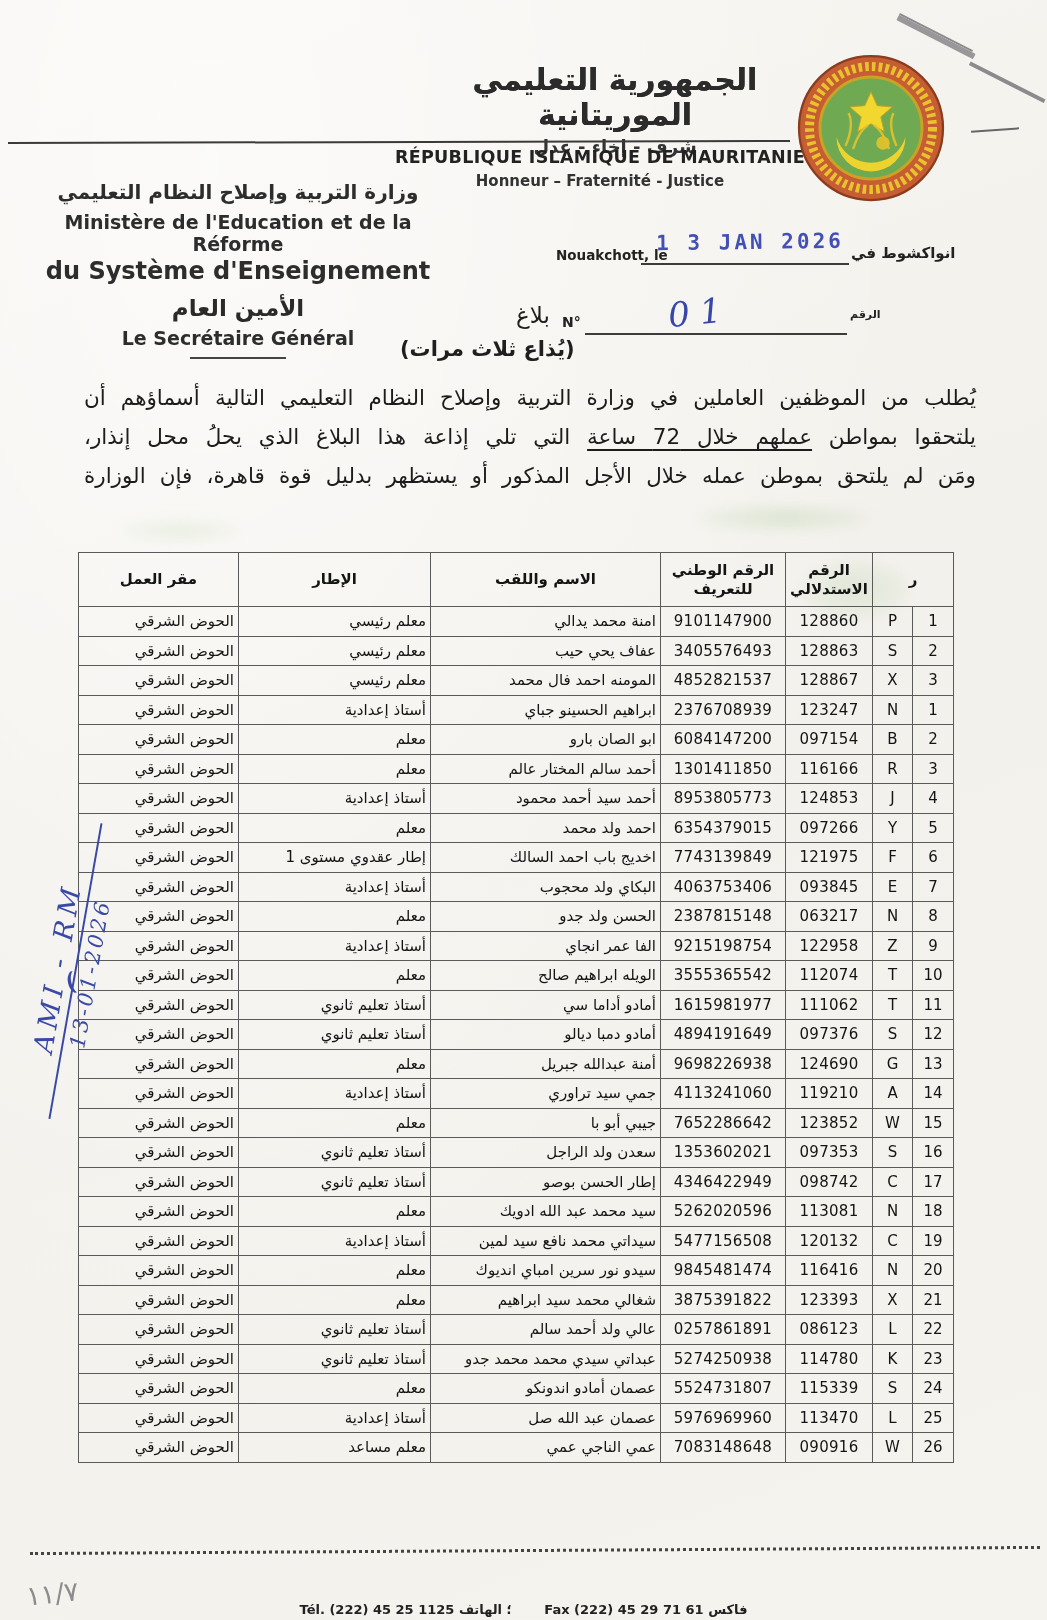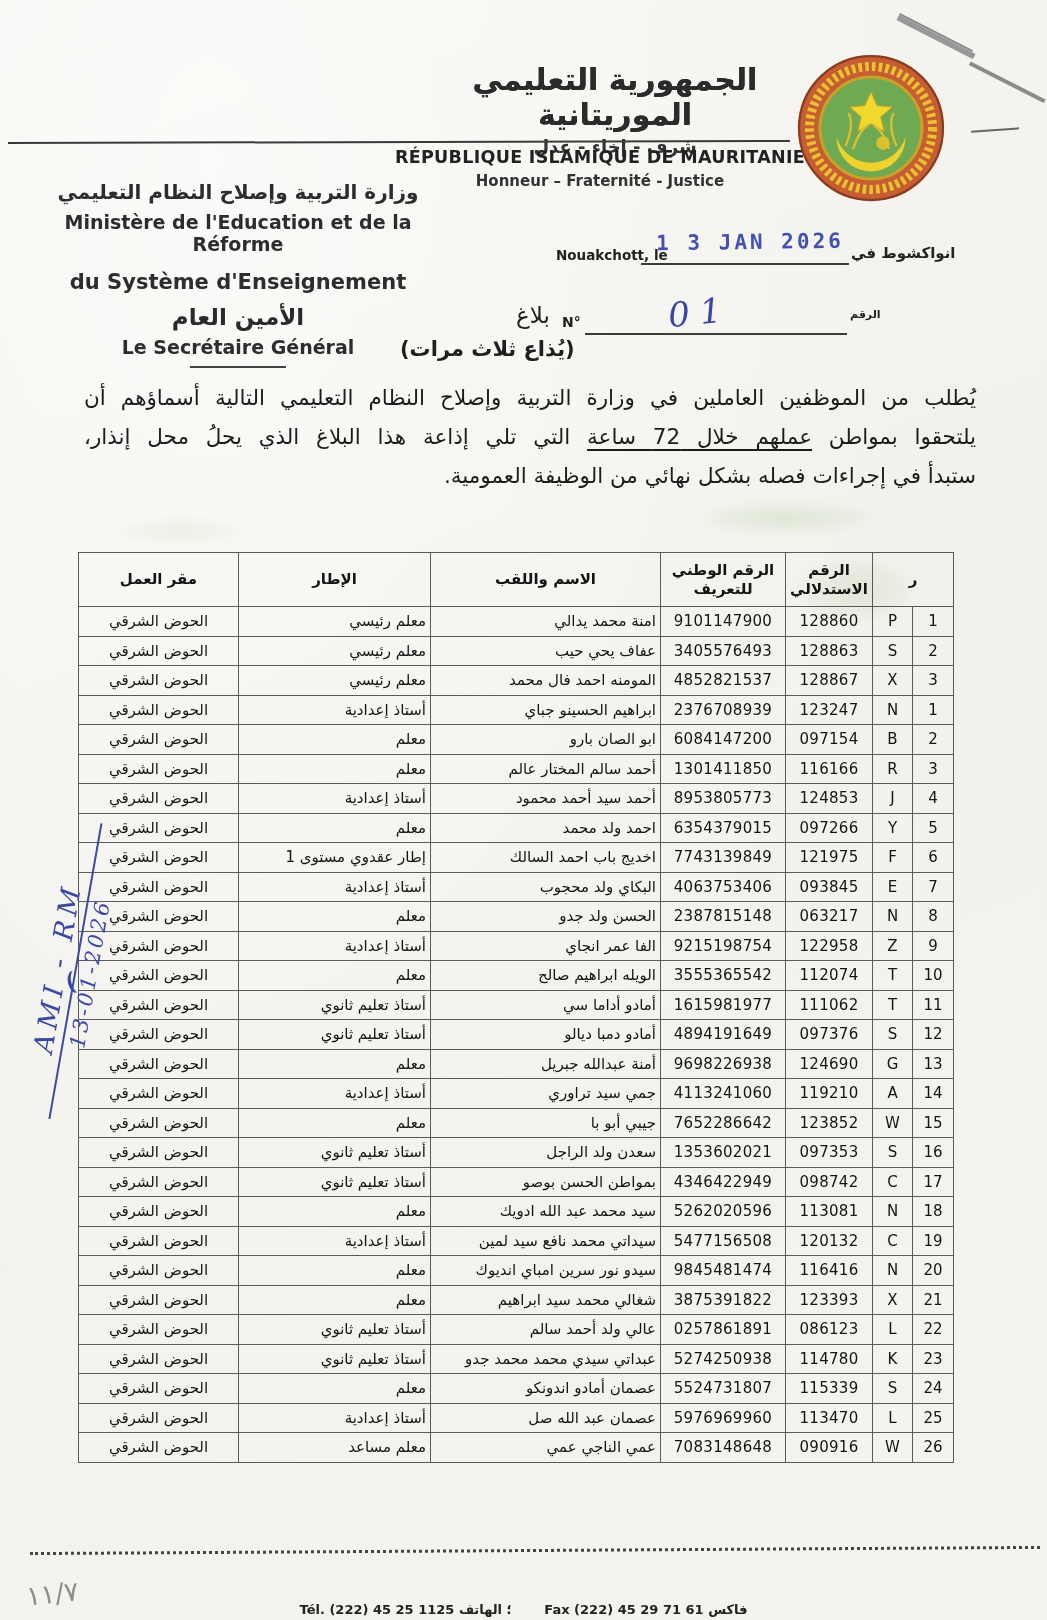--- a/index.html
+++ b/index.html
@@ -20,21 +20,21 @@
   .rule-top{left:8px;top:141px;width:782px;height:2px;background:#3a3a3a;transform:rotate(-.15deg);}
   .rule-dash1{left:828px;top:132px;width:16px;height:2px;background:#555;}
   .rule-dash2{left:971px;top:129px;width:48px;height:2px;background:#666;transform:rotate(-4deg);}
   .republic{left:360px;top:147px;width:480px;text-align:center;font-size:17.5px;font-weight:bold;color:#222;letter-spacing:.3px;}
   .motto-fr{left:360px;top:172px;width:480px;text-align:center;font-size:15px;font-weight:bold;color:#333;}
   .corner-mark{left:893px;top:34px;width:86px;height:6px;background:#98989a;transform:rotate(27deg);border-radius:1px;box-shadow:-2px -4px 0 -2px #8b8b8d, 84px 8px 0 -1px #8b8b8d;}
   
   .ministry{left:28px;top:180px;width:420px;text-align:center;}
   .ministry .ar-title{font-size:20px;font-weight:bold;direction:rtl;color:#2d2d2d;}
   .ministry .fr1{font-size:19px;font-weight:bold;color:#2d2d2d;margin-top:7px;}
-  .ministry .fr2{font-size:21px;font-weight:bold;color:#2d2d2d;margin-top:15px;}
+  .ministry .fr2{font-size:24px;font-weight:bold;color:#2d2d2d;margin-top:2px;}
   .ministry .sg-ar{font-size:23px;font-weight:bold;direction:rtl;margin-top:10px;color:#2a2a2a;}
   .ministry .sg-fr{font-size:19px;font-weight:bold;margin-top:6px;color:#2d2d2d;}
   .ministry .sg-rule{width:96px;height:2px;background:#444;margin:8px auto 0 auto;}
   
   .seal{left:796px;top:52px;width:150px;height:152px;}
   
   .dateline-fr{left:556px;top:247px;font-size:13.5px;font-weight:bold;color:#222;}
   .dateline-rule{left:641px;top:263px;width:208px;height:2px;background:#3c3c3c;}
   .date-stamp{left:652px;top:230px;width:196px;text-align:center;font-family:"DejaVu Sans Mono",monospace;
     font-size:21px;font-weight:bold;color:#2f3fae;letter-spacing:3px;opacity:.9;transform:rotate(-.7deg);}
@@ -57,21 +57,21 @@
     direction:rtl;font-size:15px;color:#141414;background:transparent;}
   table.staff th,table.staff td{border:1px solid #5a5a5a;padding:0 4px;overflow:hidden;white-space:nowrap;}
   table.staff th{height:53px;font-size:15px;font-weight:bold;white-space:normal;line-height:19px;vertical-align:middle;}
   table.staff td{height:28.5px;}
   td.c-num{text-align:center;font-family:"DejaVu Sans",sans-serif;}
   td.c-letter{text-align:center;}
   td.c-ref{text-align:center;letter-spacing:.3px;}
   td.c-nid{text-align:center;letter-spacing:.3px;}
   td.c-name{text-align:right;padding-right:7px;}
   td.c-cadre{text-align:right;padding-right:10px;}
-  td.c-place{text-align:center;padding-right:12px;}
+  td.c-place{text-align:right;padding-right:12px;}
   
   .margin-note{left:-78px;top:940px;width:300px;text-align:center;color:#3a49a4;
     transform:rotate(-80deg);font-family:"DejaVu Serif",serif;font-style:italic;}
   .margin-note .l1{font-size:27px;letter-spacing:5px;}
   .margin-note .l2{font-size:21px;letter-spacing:3px;border-top:2px solid #3a49a4;padding-top:2px;margin-top:2px;}
   .squiggle{left:62px;top:958px;color:#3a49a4;font-size:40px;transform:rotate(78deg);font-family:"DejaVu Serif",serif;}
   .corner-num{left:26px;top:1578px;font-size:27px;color:#8d8d8f;transform:rotate(-6deg);font-family:"DejaVu Sans",sans-serif;}
   
   .residue{border-radius:50%;filter:blur(6px);opacity:.5;}
   .res1{left:700px;top:505px;width:170px;height:26px;background:radial-gradient(rgba(130,180,110,.45),rgba(130,180,110,0));}
@@ -129,21 +129,21 @@
   <div class="abs ref-title">بلاغ</div>
   <div class="abs ref-no">N°</div>
   <div class="abs ref-rule"></div>
   <div class="abs ref-handwritten">01</div>
   <div class="abs ref-label-ar">الرقم</div>
   <div class="abs ref-subtitle">(يُذاع ثلاث مرات)</div>
 
   <div class="abs body-par">
     <div class="jline">يُطلب من الموظفين العاملين في وزارة التربية وإصلاح النظام التعليمي التالية أسماؤهم أن</div>
     <div class="jline"><span>يلتحقوا بمواطن </span><span class="u">عملهم خلال 72 ساعة</span><span> التي تلي إذاعة هذا البلاغ الذي يحلُ محل إنذار،</span></div>
-    <div class="lline">ستبدأ في إجراءات فصله بشكل نهائي من الوظيفة العمومية.</div>
+    <div class="jline">ومَن لم يلتحق بموطن عمله خلال الأجل المذكور أو يستظهر بدليل قوة قاهرة، فإن الوزارة</div>
   </div>
 
   <table class="staff">
     <colgroup>
       <col style="width:41px">
         <col style="width:40px">
         <col style="width:87px">
         <col style="width:125px">
       <col style="width:230px">
         <col style="width:192px">
@@ -329,21 +329,21 @@
       <td class="c-nid">1353602021</td>
       <td class="c-name">سعدن ولد الراجل</td>
       <td class="c-cadre">أستاذ تعليم ثانوي</td>
       <td class="c-place">الحوض الشرقي</td>
     </tr>
         <tr>
       <td class="c-num">17</td>
       <td class="c-letter">C</td>
       <td class="c-ref">098742</td>
       <td class="c-nid">4346422949</td>
-      <td class="c-name">بمواطن الحسن بوصو</td>
+      <td class="c-name">إطار الحسن بوصو</td>
       <td class="c-cadre">أستاذ تعليم ثانوي</td>
       <td class="c-place">الحوض الشرقي</td>
     </tr>
         <tr>
       <td class="c-num">18</td>
       <td class="c-letter">N</td>
       <td class="c-ref">113081</td>
       <td class="c-nid">5262020596</td>
       <td class="c-name">سيد محمد عبد الله ادويك</td>
       <td class="c-cadre">معلم</td>

